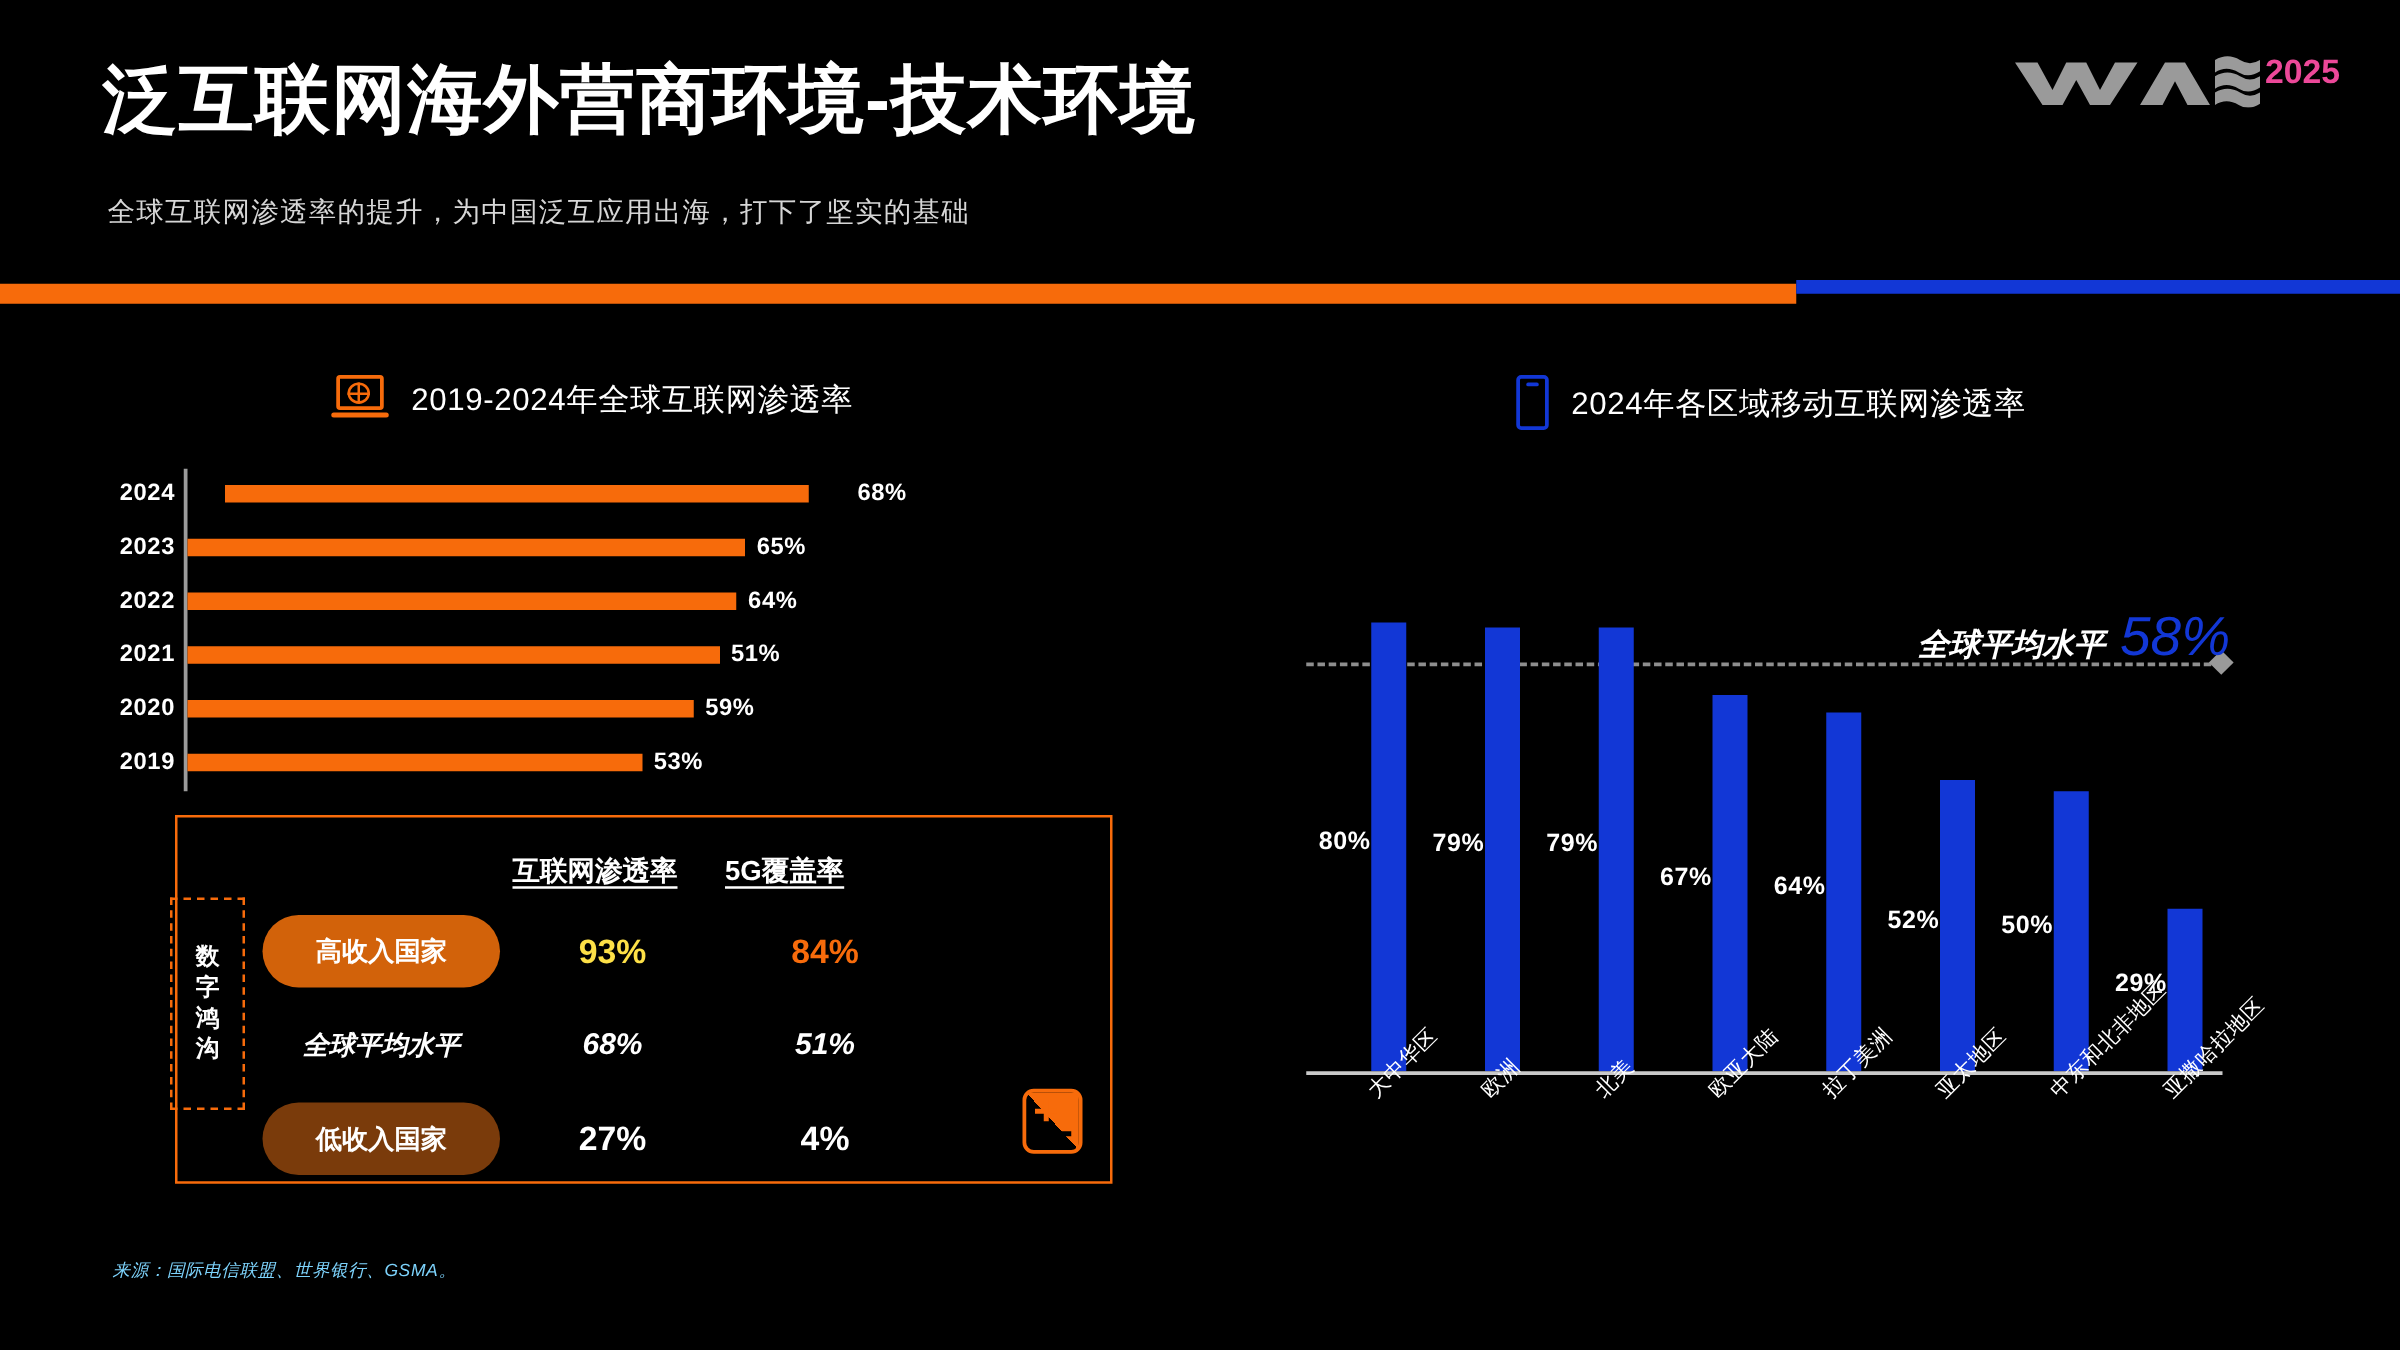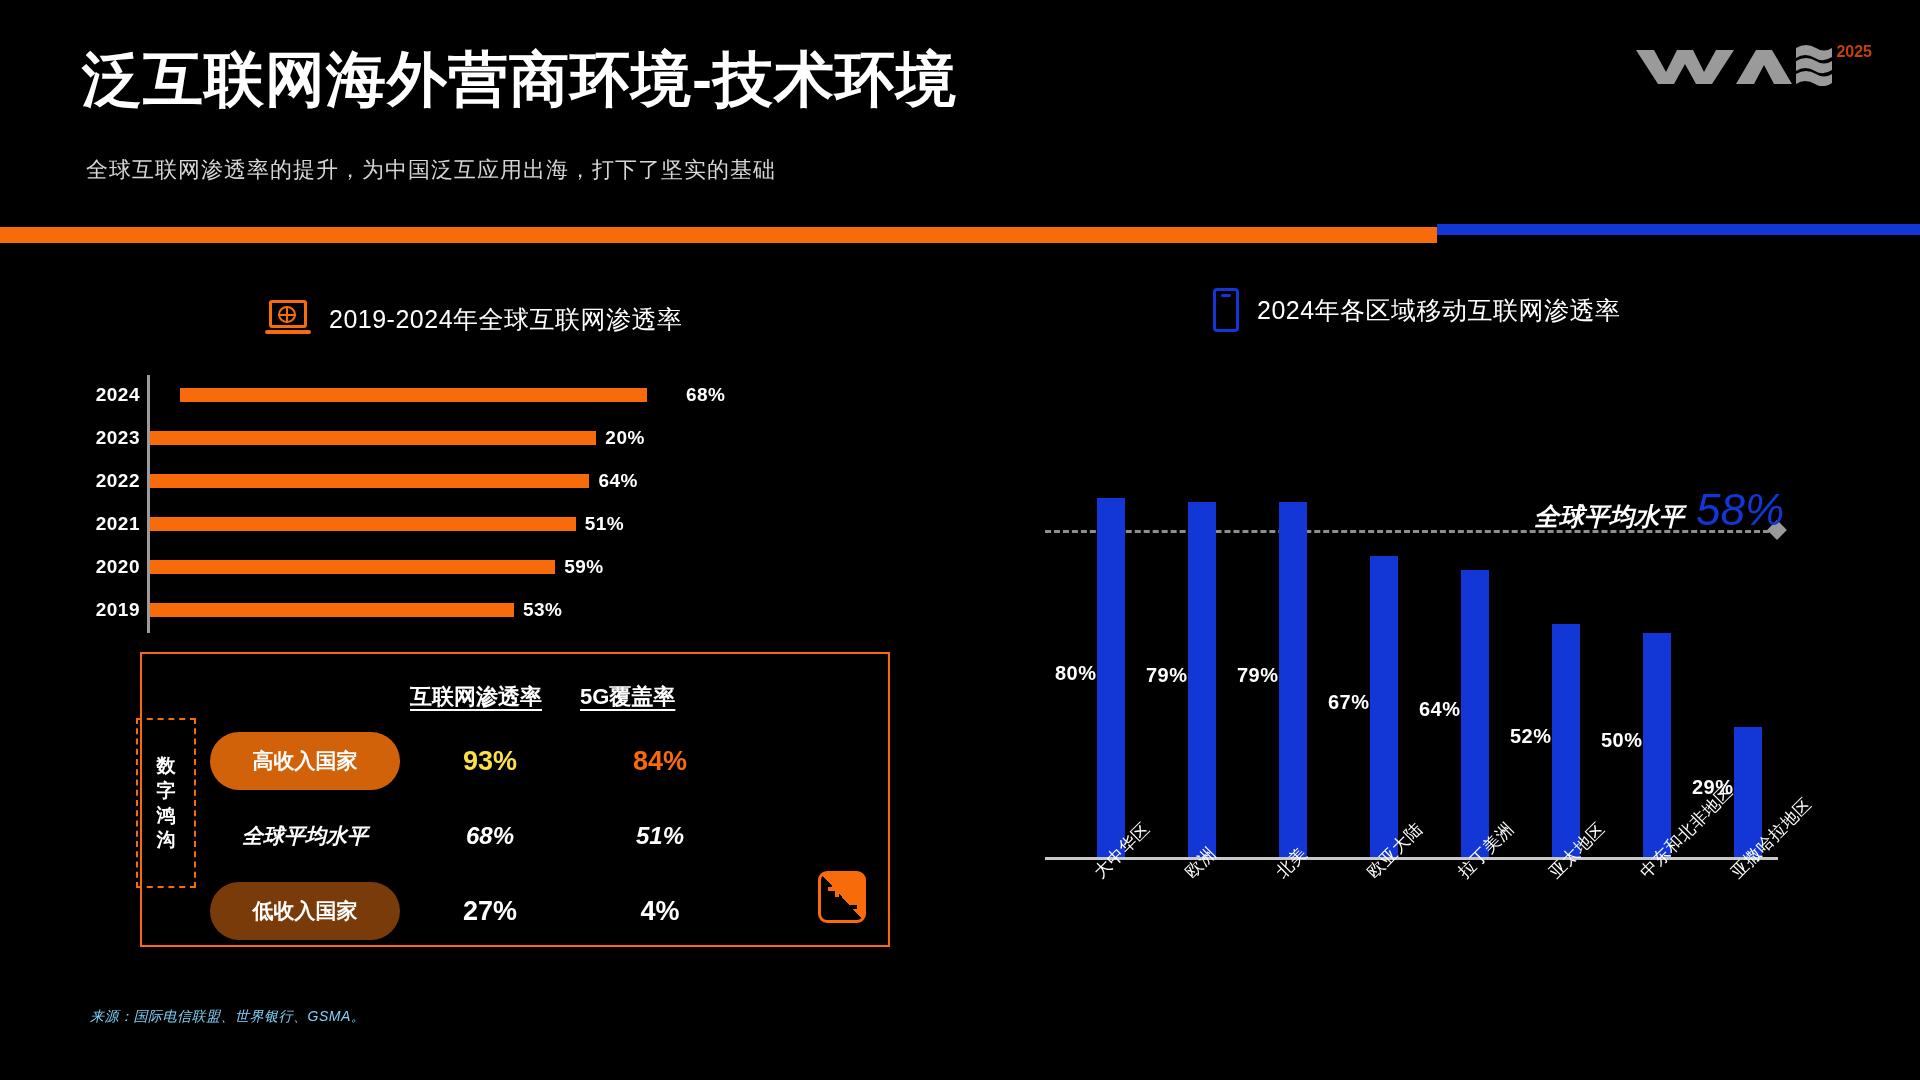--- a/index.html
+++ b/index.html
@@ -20,38 +20,38 @@
   #page-subtitle{
     position:absolute; left:86px; top:155px;
     font-size:22px; color:#d6d6d6; letter-spacing:1px; white-space:nowrap;
   }
   #brand-logo{
     position:absolute; right:48px; top:42px;
     display:flex; align-items:flex-start; gap:4px;
   }
   #brand-logo .wave-mark{ display:block; }
   #brand-logo .wave-year{
-    font-size:16px; font-weight:bold; color:#c2410c; line-height:1; margin-top:2px;
+    font-size:27px; font-weight:bold; color:#ec4899; line-height:1; margin-top:2px;
   }
 
   
   .divider-orange{
     position:absolute; left:0; top:227px; width:1437px; height:16px;
     background:#F76B0B;
   }
   .divider-blue{
     position:absolute; left:1437px; top:224px; width:483px; height:11px;
     background:#1237D6;
   }
 
   
   .sec-head{ position:absolute; display:flex; align-items:center; gap:18px; }
   .sec-head .sec-title{ font-size:25px; color:#ffffff; white-space:nowrap; letter-spacing:.5px;}
   #left-section-header{ left:265px; top:300px; }
-  #right-section-header{ left:1185px; top:288px;padding-left:28px; }
+  #right-section-header{ left:1185px; top:300px;padding-left:28px; }
 
   
   .icon-laptop{ position:relative; width:46px; height:38px; }
   .icon-laptop .screen{
     position:absolute; left:4px; top:0; width:38px; height:28px;
     border:3px solid #F76B0B; border-radius:3px;
   }
   .icon-laptop .base{
     position:absolute; left:0; top:30px; width:46px; height:4px;
     background:#F76B0B; border-radius:2px;
@@ -217,21 +217,21 @@
   <div class="axis"></div>
   <div id="left-chart-rows">
       <div class="row" style="top: 0px; gap: 30px;">
         <div class="ylabel">2024</div>
         <div class="bar" style="width: 466.933px; background: rgb(247, 107, 11);"></div>
         <div class="vlabel">68%</div>
       </div>
       <div class="row" style="top: 43px;">
         <div class="ylabel">2023</div>
         <div class="bar" style="width: 446.333px; background: rgb(247, 107, 11);"></div>
-        <div class="vlabel">20%</div>
+        <div class="vlabel">65%</div>
       </div>
       <div class="row" style="top: 86px;">
         <div class="ylabel">2022</div>
         <div class="bar" style="width: 439.467px; background: rgb(247, 107, 11);"></div>
         <div class="vlabel">64%</div>
       </div>
       <div class="row" style="top: 129px;">
         <div class="ylabel">2021</div>
         <div class="bar" style="width: 425.733px; background: rgb(247, 107, 11);"></div>
         <div class="vlabel">51%</div>

